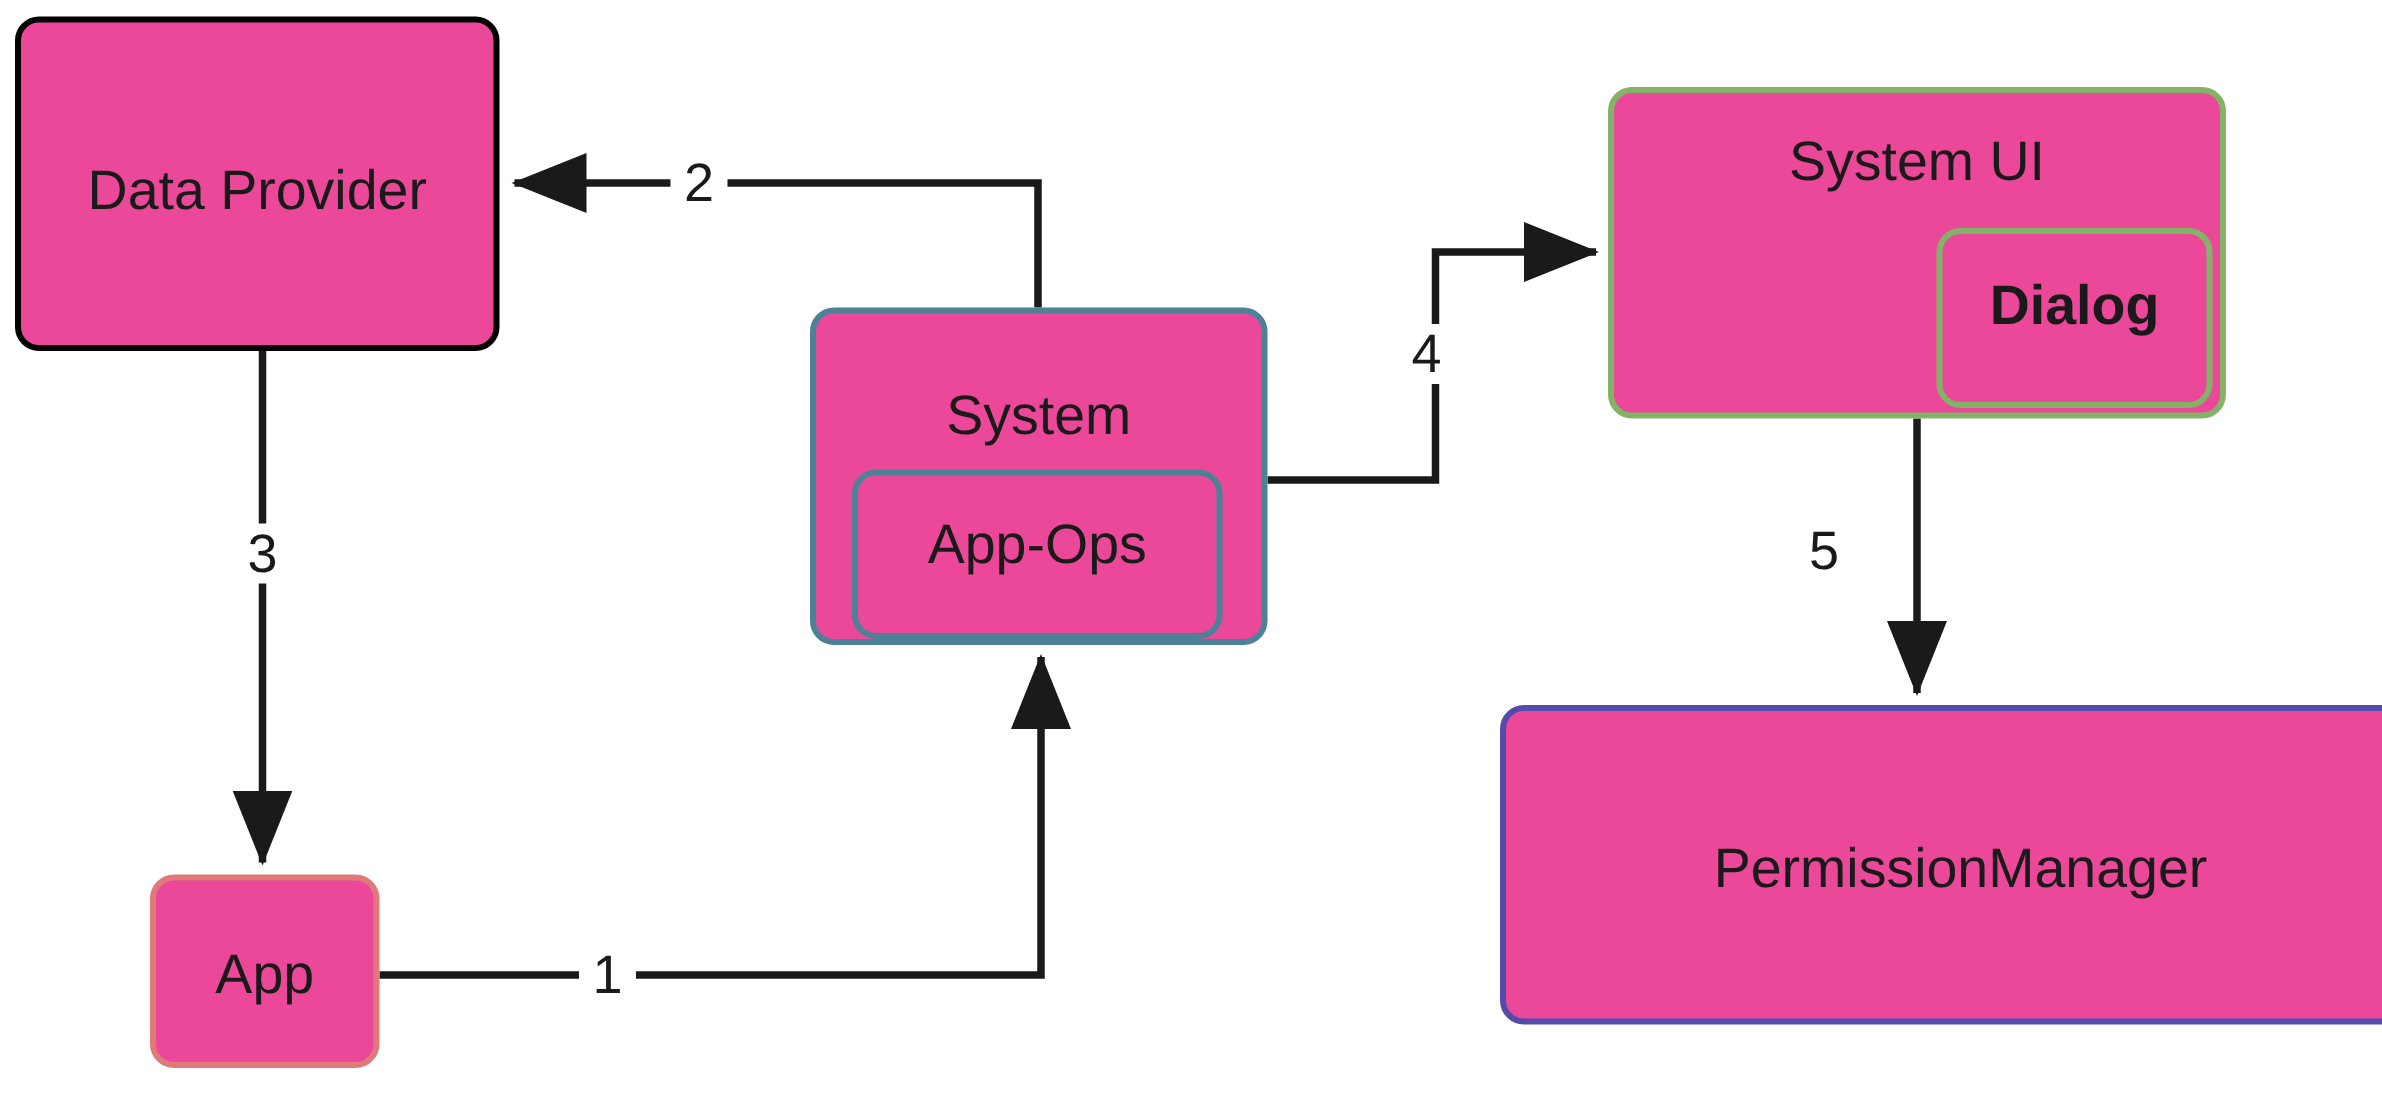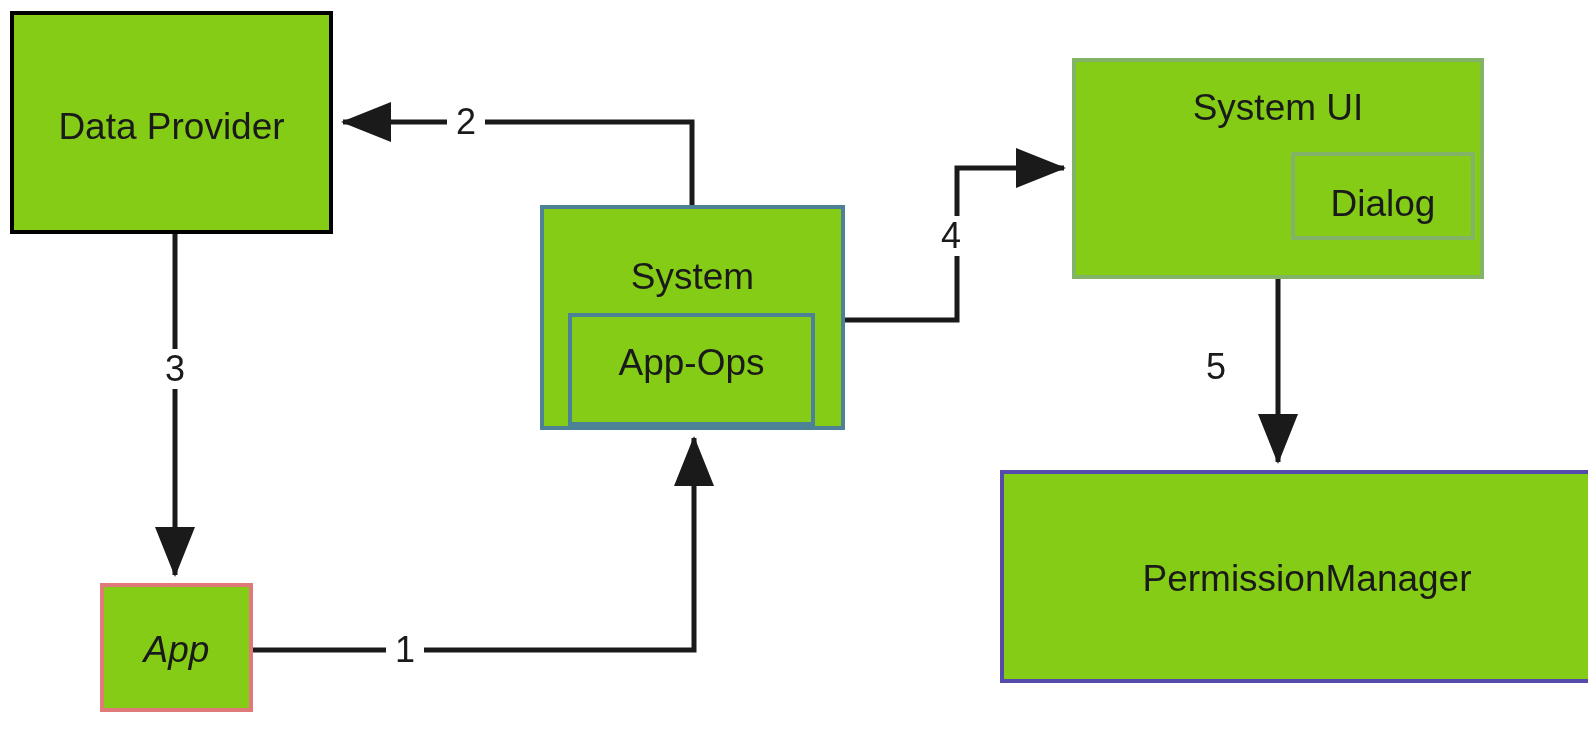--- a/index.html
+++ b/index.html
@@ -17,22 +17,23 @@
   }
   #diagram-svg {
     position: absolute;
     left: 0;
     top: 0;
     width: 1588px;
     height: 740px;
   }
   .node-box {
     position: absolute;
-    background: #84cc16;
+    background: #ec4899;
     box-sizing: border-box;
+    border-radius: 16px;
   }
   .node-label {
     position: absolute;
     left: 0;
     right: 0;
     text-align: center;
     color: #1a1a1a;
     font-family: "Liberation Sans", sans-serif;
     font-size: 37px;
     line-height: 1.1;
@@ -57,29 +58,29 @@
   }
   #node-app-ops .node-label { top: 26px; }
 
   #node-system-ui {
     left: 1072px; top: 58px; width: 412px; height: 221px;
     border: 4px solid #82b366;
   }
   #node-system-ui .node-label { top: 26px; }
 
   #node-dialog {
-    left: 1291px; top: 152px; width: 184px; height: 88px;
+    left: 1291px; top: 152px; width: 184px; height: 120px;
     border: 4px solid #82b366;
+    font-weight: bold;
   }
   #node-dialog .node-label { top: 28px; }
 
   #node-app {
     left: 100px; top: 583px; width: 153px; height: 129px;
     border: 4px solid #e07a7a;
-    font-style: italic;
   }
   #node-app .node-label { top: 43px; }
 
   #node-permission-manager {
     left: 1000px; top: 470px; width: 614px; height: 213px;
     border: 4px solid #554bab;
   }
   #node-permission-manager .node-label { top: 85px; }
 
   

